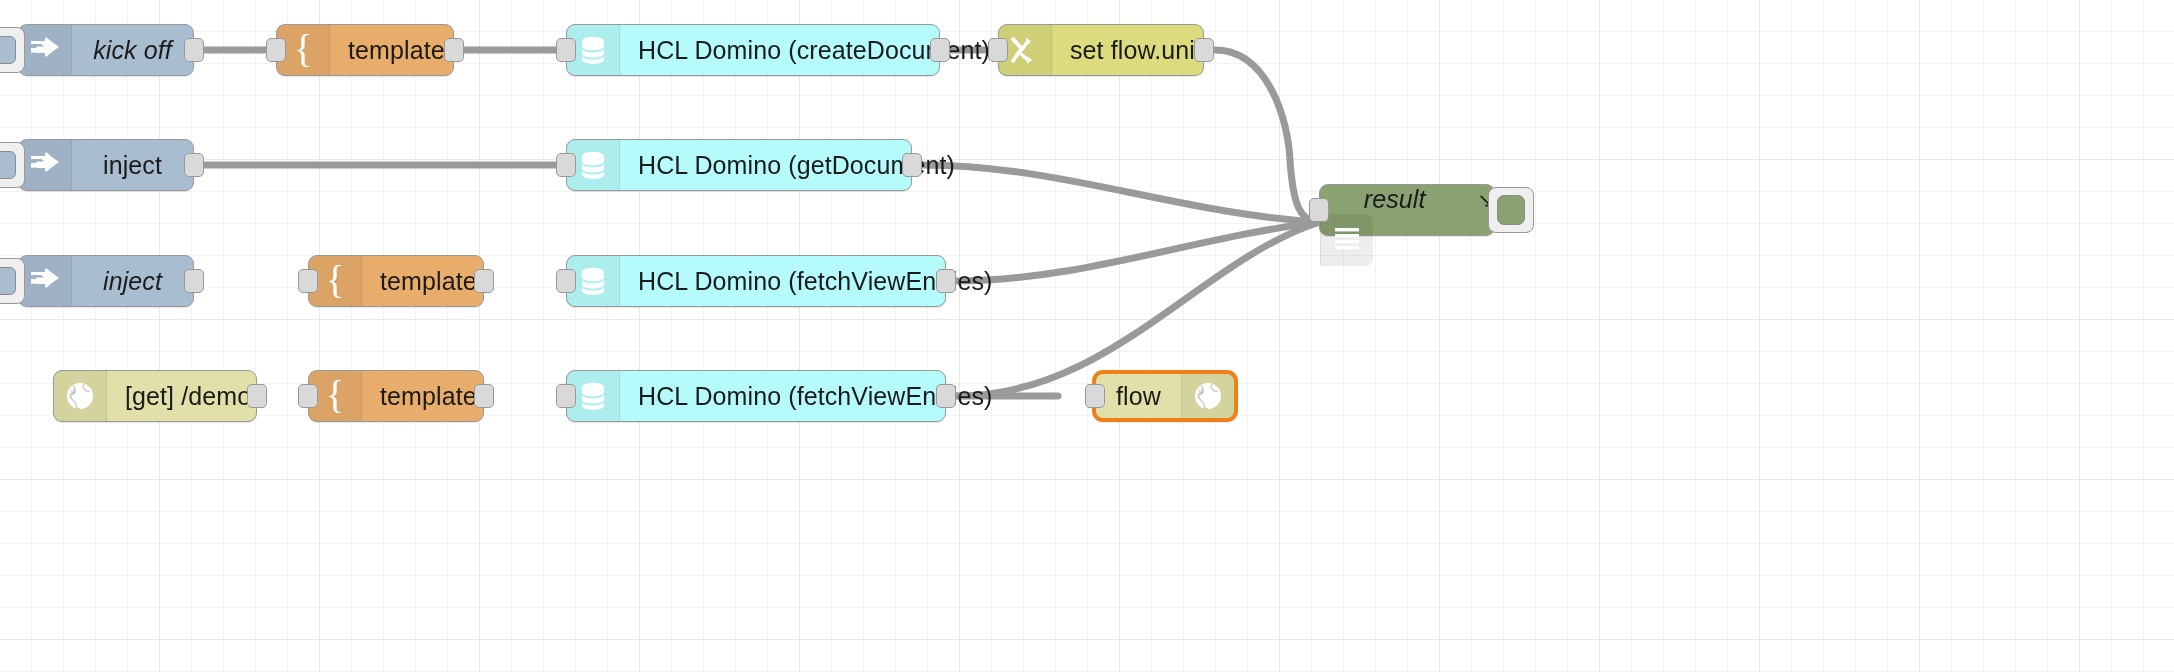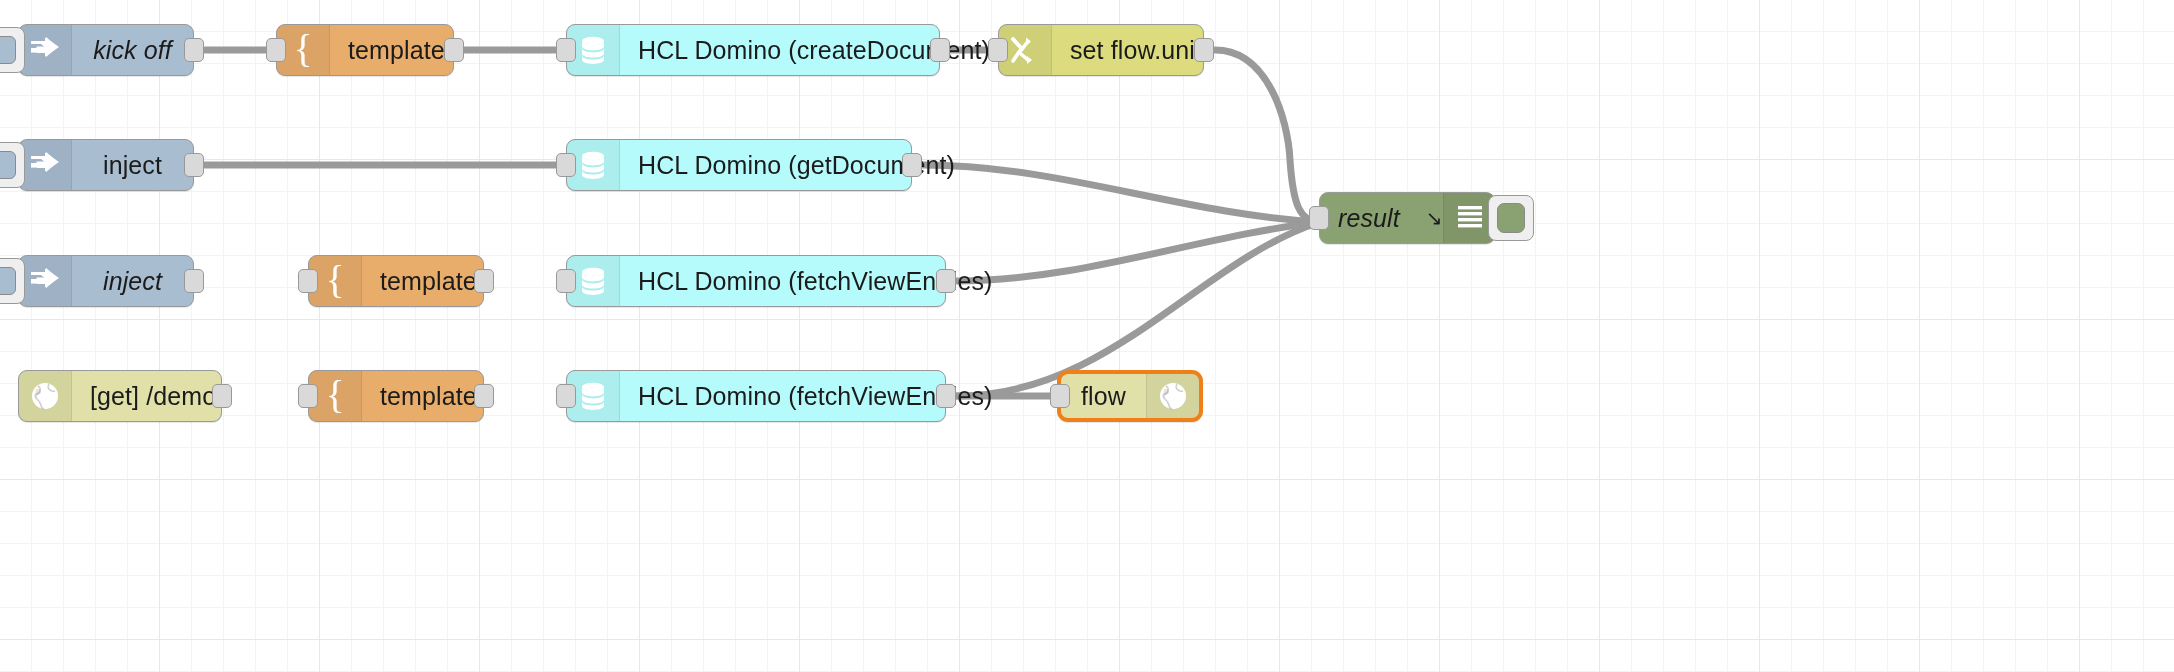--- a/index.html
+++ b/index.html
@@ -152,21 +152,21 @@
     border: 1.5px solid #8a8a8a;
     box-sizing: border-box;
   }
 
   
   .n-inject   { background: #a9bdd1; }
   .n-template { background: #e8ad6b; }
   .n-domino   { background: #b6fbfb; }
   .n-change   { background: #dcdc7e; }
   .n-debug    { background: #8aa271; }
-  .n-http     { background: #e0e0a8; }
+  .n-http     { background: #e0e0a8; margin-left: 35px; }
 
   .n-debug .node-icon-box.right { background: rgba(0,0,0,0.07); }
 
   .selected {
     border: 4px solid #ef8019 !important;
     border-radius: 11px;
   }
 
   
   .ico { display:block; }
@@ -354,21 +354,21 @@
         <div class="node-icon-box right">
           <svg class="ico ico-globe" viewBox="0 0 32 32">
             <circle cx="16" cy="16" r="13" fill="#ffffff"></circle>
             <path d="M9 6 q3 2 2 5 t-4 3 q-2 2 1 5 t4 6 q0 3 3 4" stroke="rgba(0,0,0,0.18)" stroke-width="1.6" fill="none"></path>
             <path d="M20 4 q-2 4 1 6 t5 1" stroke="rgba(0,0,0,0.18)" stroke-width="1.6" fill="none"></path>
             <path d="M6.5 9 q3.5 -1 5 1.5 t-1.5 4 q-2.5 1 -3 4" fill="rgba(0,0,0,0.10)"></path>
           </svg>
         </div>
         <span class="port in"></span>
       </div>
-      <div class="node n-debug" style="left: 1319px; top: 192px; width: 176px;">
+      <div class="node n-debug" style="left: 1319px; top: 184px; width: 176px; flex-direction: column;">
         <div style="flex:1 1 auto;display:flex;align-items:center;justify-content:center;">
           <div class="node-label italic">result</div>
           <span class="dbg-arrow">↘</span>
         </div>
         <div class="node-icon-box right">
           <svg class="ico ico-lines" viewBox="0 0 30 28">
             <rect x="3" y="2" width="24" height="3.4" fill="#ffffff"></rect>
             <rect x="3" y="8" width="24" height="3.4" fill="#ffffff"></rect>
             <rect x="3" y="14" width="24" height="3.4" fill="#ffffff"></rect>
             <rect x="3" y="20" width="24" height="3.4" fill="#ffffff"></rect>

